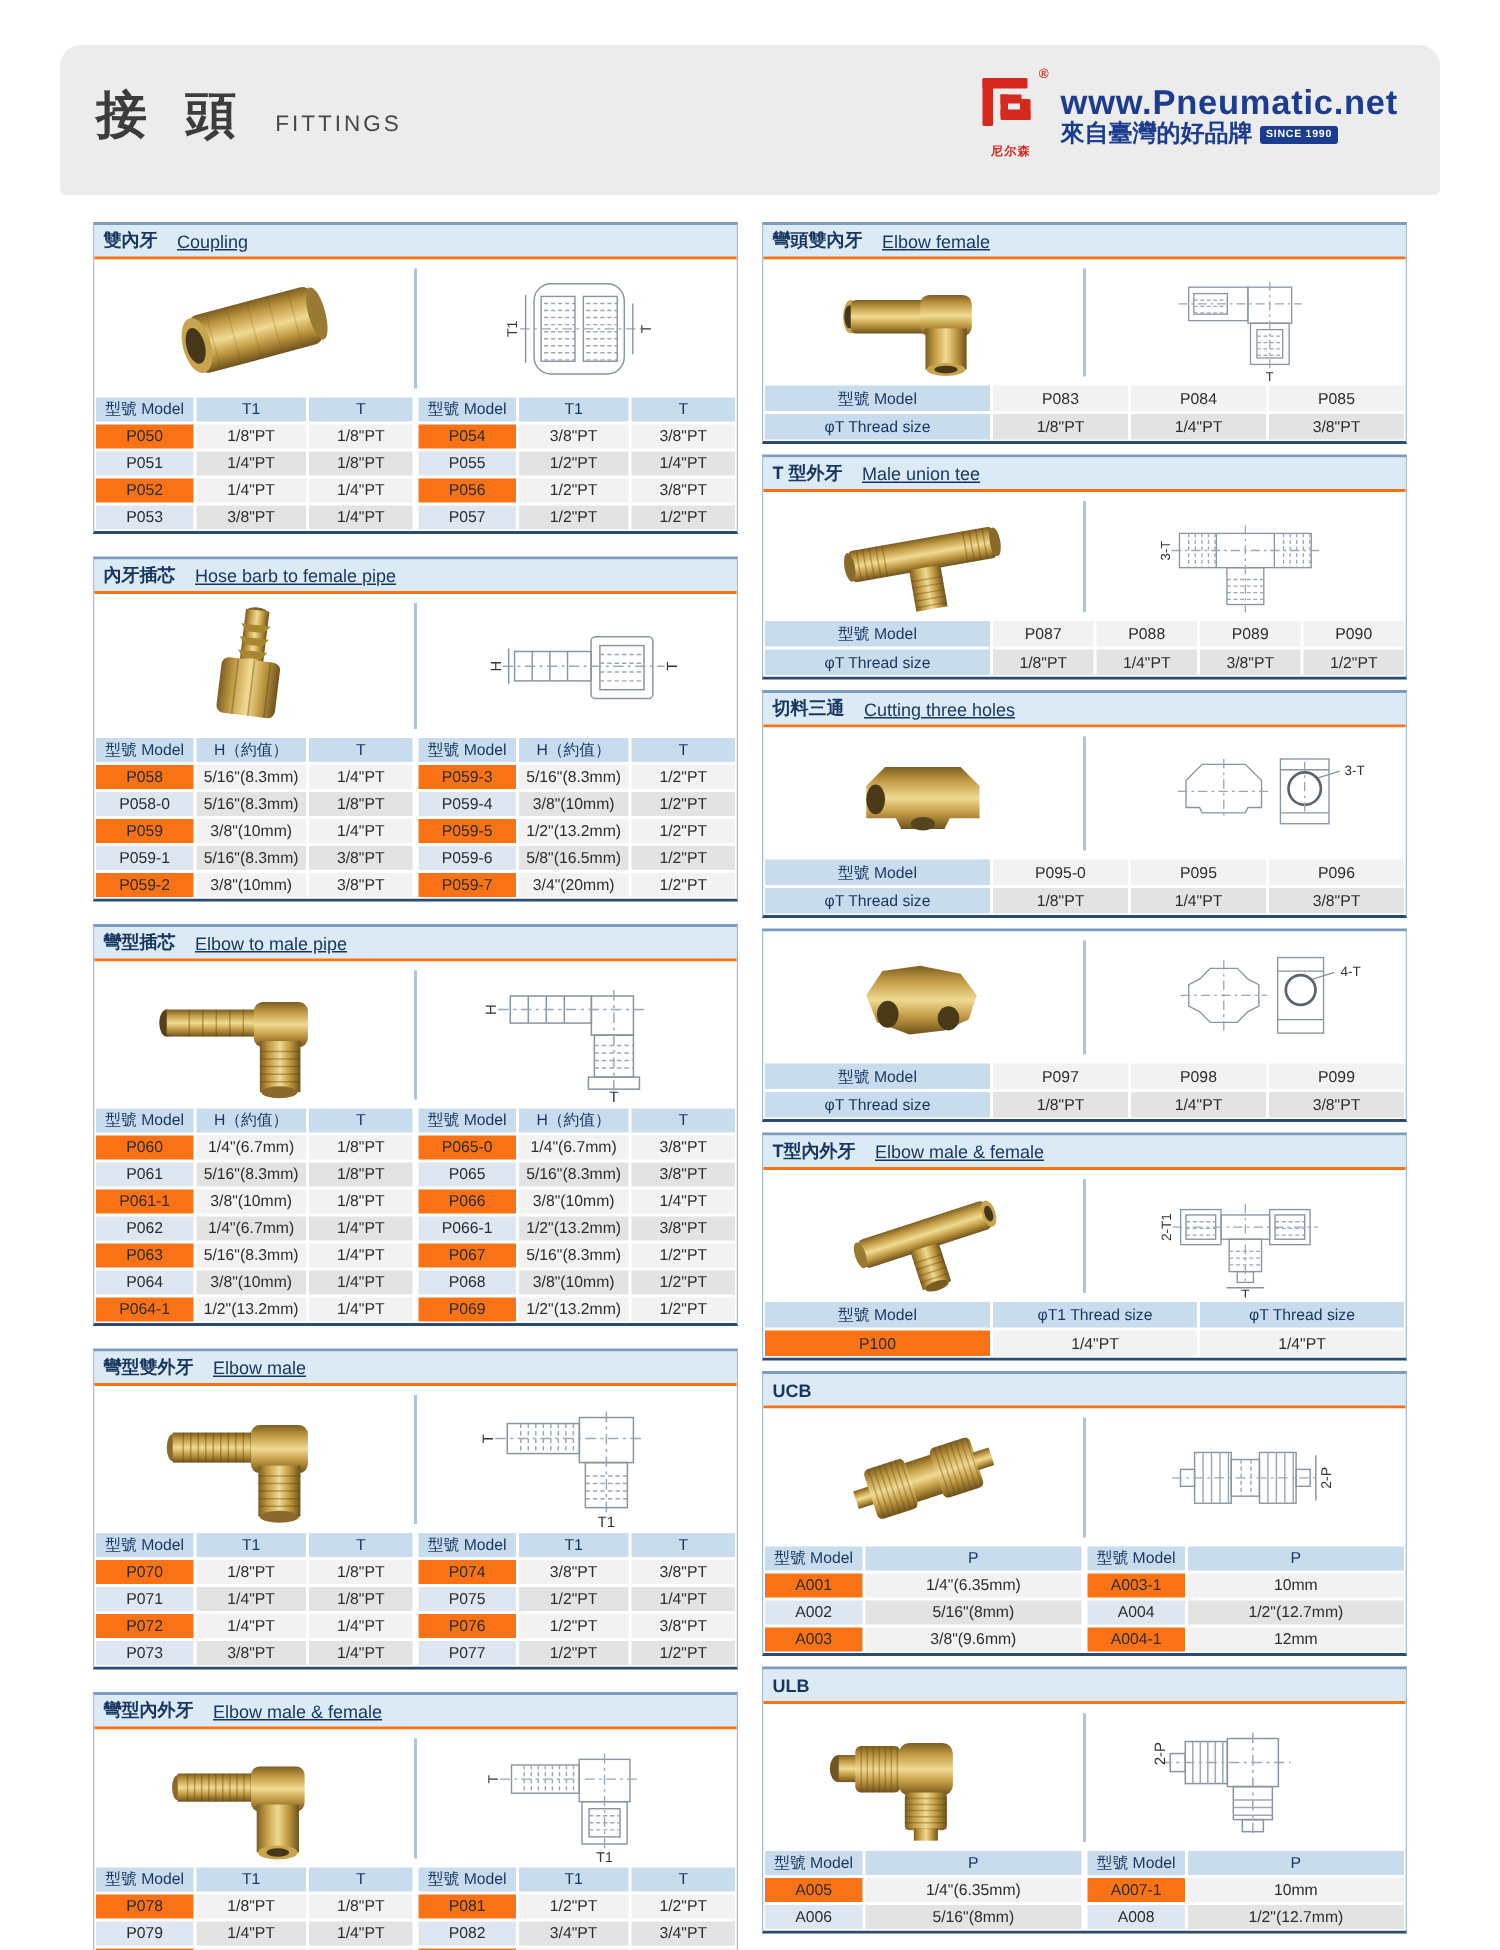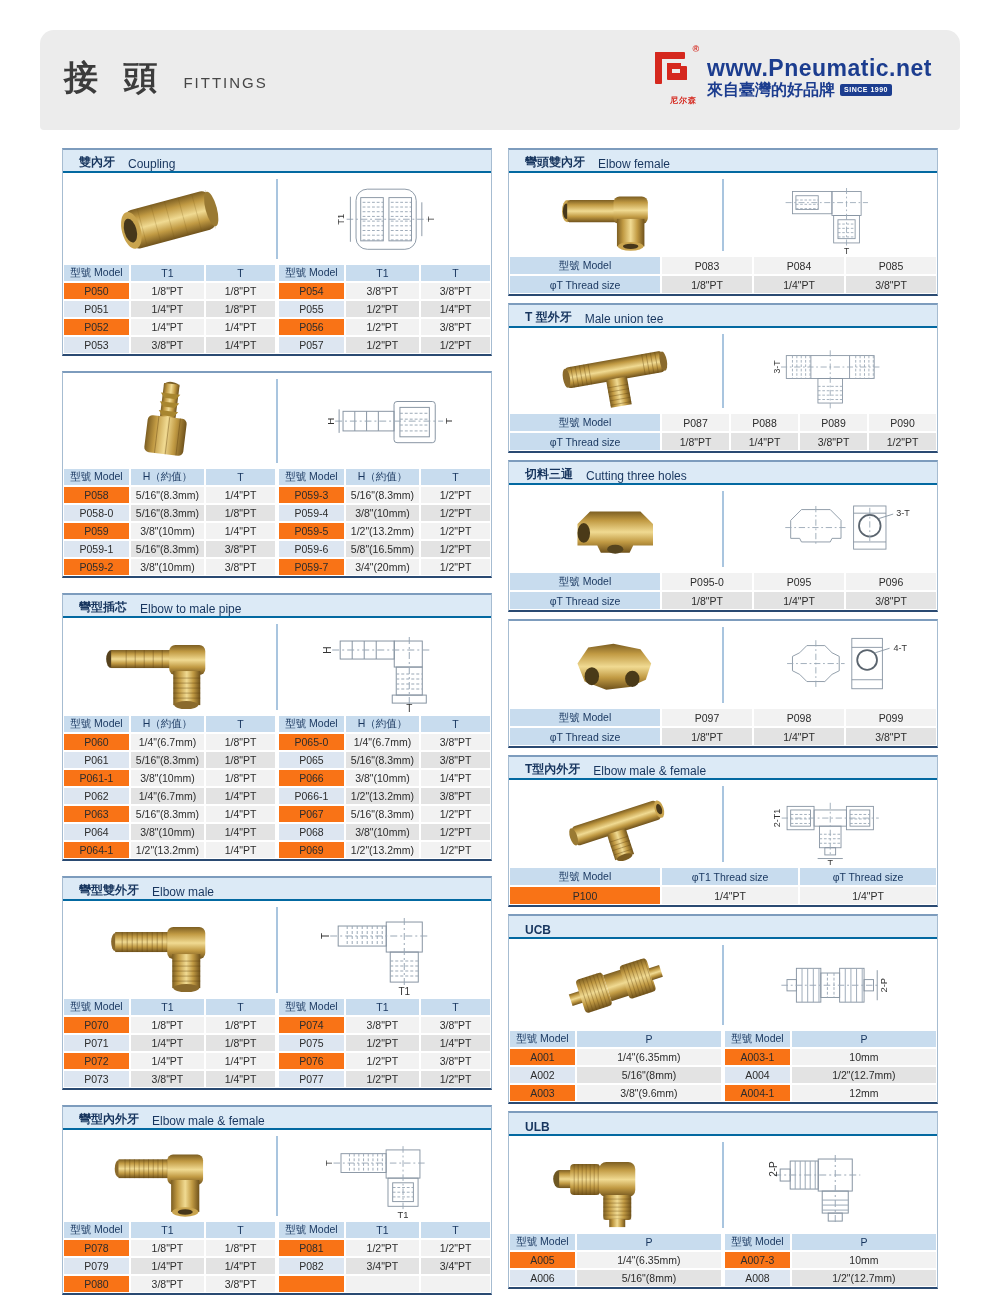--- a/index.html
+++ b/index.html
@@ -7,38 +7,38 @@
         font-family:"Liberation Sans","DejaVu Sans",sans-serif;}
   
   .band{position:absolute;left:40px;top:30px;width:920px;height:100px;background:#ececec;
         border-radius:14px 14px 4px 4px;}
   .title-wrap{position:absolute;left:24px;top:30px;display:flex;align-items:flex-end;gap:18px;}
   .title-zh{font-size:34px;font-weight:bold;color:#3c3c3c;letter-spacing:8px;line-height:1;}
   .title-en{font-size:15px;font-weight:normal;color:#474747;letter-spacing:2px;padding-bottom:3px;}
   .logo{position:absolute;right:28px;top:18px;display:flex;gap:10px;align-items:center;}
   .mark{position:relative;width:46px;height:58px;}
   .mark .reg{position:absolute;right:-2px;top:-4px;font-size:9px;color:#d5281e;font-weight:bold;}
-  .mark .zh{position:absolute;left:0;bottom:0;width:100%;text-align:right;font-size:8px;color:#d5281e;font-weight:bold;letter-spacing:1px;}
+  .mark .zh{position:absolute;left:0;bottom:0;width:100%;text-align:center;font-size:8px;color:#d5281e;font-weight:bold;letter-spacing:1px;}
   .brand{display:flex;flex-direction:column;line-height:1.15;}
   .brand .url{font-size:23px;font-weight:bold;color:#1c3d8f;letter-spacing:.5px;}
   .brand .row2{display:flex;align-items:center;gap:5px;}
   .brand .tagline{font-size:16px;font-weight:bold;color:#1c3d8f;}
   .brand .badge{background:#1c3d8f;color:#fff;font-size:7px;font-weight:bold;padding:2px 4px;border-radius:2px;letter-spacing:.5px;}
   
   .cols{position:absolute;left:62px;top:148px;width:876px;display:flex;gap:16px;}
   .col{width:430px;display:flex;flex-direction:column;}
   .col.left{gap:15px;}
   .col.right{gap:7px;}
   
   .section{background:#fff;border:1px solid #a6bcd1;border-top:2px solid #7d9cbd;
            border-bottom:2px solid #2a4a72;}
-  .sec-title{height:21px;background:#dceaf6;border-bottom:2px solid #0369a1;
-             display:flex;align-items:flex-end;padding-left:16px;gap:13px;}
+  .sec-title{height:21px;background:#dceaf6;border-bottom:2px solid #f97316;
+             display:flex;align-items:center;padding-left:6px;gap:13px;}
   .tz{font-size:12px;font-weight:bold;color:#17355e;}
-  .te{font-size:12px;color:#17355e;}
+  .te{font-size:12px;color:#17355e;text-decoration:underline;}
   .img-area{display:flex;align-items:stretch;background:#fff;}
   .ph,.dw{flex:1;display:flex;align-items:center;justify-content:center;}
   .ph svg,.dw svg{width:96%;height:94%;}
   .vdiv{width:2px;background:#a9c5df;margin:6px 0;}
   
   .tblwrap{display:flex;gap:4px;background:#fff;padding:0 1px 1px 1px;}
   .half{flex:1;display:grid;grid-template-columns:0.94fr 1.06fr 1.0fr;gap:2px;background:#fff;}
   .half.c2{grid-template-columns:0.62fr 1.38fr;}
   .grid1{display:grid;gap:2px;background:#fff;padding:0 1px 1px 1px;}
   .cell{display:flex;align-items:center;justify-content:center;font-size:10.5px;color:#2c2c2c;
@@ -203,20 +203,24 @@
               <div class="cell mc">P056</div>
               <div class="cell vc">1/2"PT</div>
               <div class="cell vc">3/8"PT</div>
               <div class="cell mc d">P057</div>
               <div class="cell vc d">1/2"PT</div>
               <div class="cell vc d">1/2"PT</div>
             </div>
           </div>
         </div>
         <div class="section">
+          <div class="sec-title">
+            <div class="tz">內牙插芯</div>
+            <div class="te">Hose barb to female pipe</div>
+          </div>
           <div class="img-area" style="height: 96px;">
             <div class="ph">
               <svg viewBox="0 0 200 92" preserveAspectRatio="xMidYMid meet">
                 <g transform="rotate(7 100 46)">
                   <ellipse cx="98" cy="10" rx="8" ry="4" fill="#7a5f26"></ellipse>
     <rect x="90" y="8" width="16" height="36" fill="url(#gh)"></rect>
     <path d="M88,18 h20 l-4,5 h-12 z M88,27 h20 l-4,5 h-12 z M88,36 h20 l-4,5 h-12 z" fill="#a8862f"></path>
     <rect x="78" y="42" width="40" height="38" rx="5" fill="url(#gh)"></rect>
                   <g stroke="rgba(96,66,14,.4)" stroke-width="1" fill="none">
                     <line x1="89" y1="42" x2="89" y2="80"></line>
@@ -1056,21 +1060,21 @@
               <div class="cell hc">型號 Model</div>
               <div class="cell hc">P</div>
               <div class="cell mc">A005</div>
               <div class="cell vc">1/4"(6.35mm)</div>
               <div class="cell mc d">A006</div>
               <div class="cell vc d">5/16"(8mm)</div>
             </div>
             <div class="half c2">
               <div class="cell hc">型號 Model</div>
               <div class="cell hc">P</div>
-              <div class="cell mc">A007-3</div>
+              <div class="cell mc">A007-1</div>
               <div class="cell vc">10mm</div>
               <div class="cell mc d">A008</div>
               <div class="cell vc d">1/2"(12.7mm)</div>
             </div>
           </div>
         </div>
       </div>
   </div>
 </div>
 

